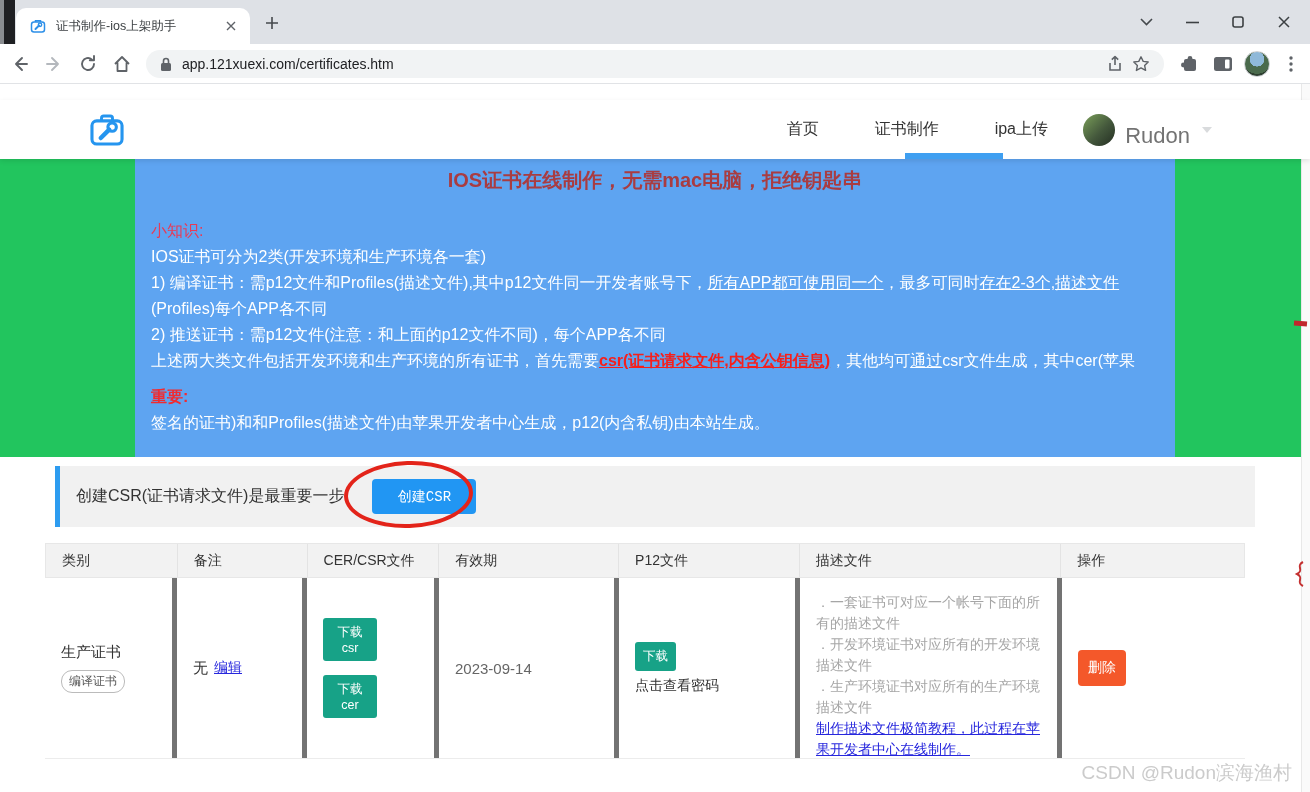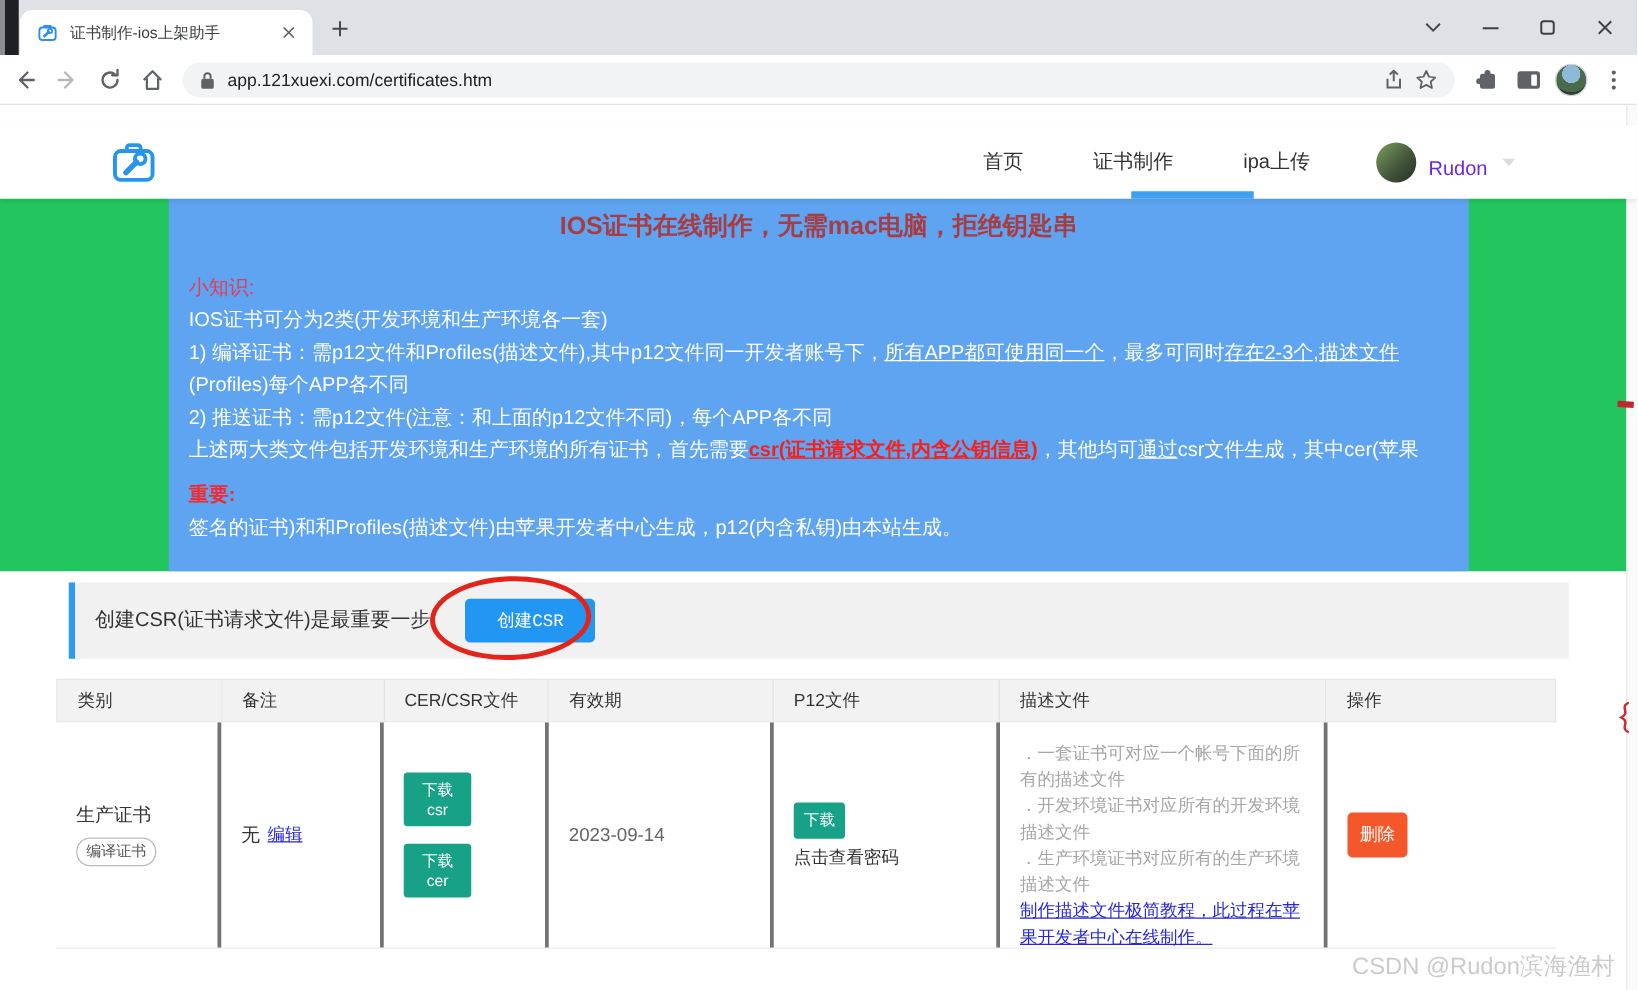--- a/index.html
+++ b/index.html
@@ -26,21 +26,21 @@
   .avatar-chrome { width:26px; height:26px; border-radius:50%; background:radial-gradient(circle at 50% 30%, #8fb9d9 0 35%, #4a6a4c 36% 70%, #2e4030 71%); border:1px solid #cfd2d6; }
 
   
   .site-header { position:absolute; left:0; top:100px; width:1310px; height:59px; background:#fff; box-shadow:0 2px 5px rgba(0,0,0,.10); z-index:3; }
   .logo { position:absolute; left:85px; top:8px; width:44px; height:44px; }
   .main-nav { position:absolute; right:100px; top:0; height:59px; display:flex; align-items:center; gap:56px; }
   .nav-item { font-size:16px; color:#333; position:relative; height:59px; display:flex; align-items:center; }
   .nav-underline { position:absolute; left:905px; top:53px; width:98px; height:6px; background:#3f9ff1; }
   .user-chip { position:absolute; right:98px; top:0; height:59px; display:flex; align-items:center; gap:10px; }
   .avatar-user { width:32px; height:32px; border-radius:50%; background:linear-gradient(135deg,#7ba05a 0%,#44583c 55%,#232d22 100%); }
-  .user-name { font-size:16px; color:#6d28d9;margin-top:12px; }
+  .user-name { font-size:22px; color:#737373;margin-top:12px; }
   .user-caret { width:0; height:0; border-left:5px solid transparent; border-right:5px solid transparent; border-top:6px solid #d9dbdd; margin-left:2px; }
 
   
   .hero { position:absolute; left:0; top:143px; width:1305px; height:314px; background:#22c55e; }
   .hero-inner { position:absolute; left:135px; top:0; width:1040px; height:314px; background:#5ea4f1; padding:24px 16px 0 16px; }
   .hero-title { text-align:center; font-size:20px; font-weight:bold; color:#a93c41; margin-bottom:24px; }
   .hero-line { font-size:16px; color:#fff; line-height:26px; white-space:nowrap; }
   .tip-label { color:#e73a56; }
   .imp-label { color:#f02b31; font-weight:bold; margin-top:10px; }
   .u { text-decoration:underline; }
@@ -51,21 +51,21 @@
   .callout-text { font-size:16px; color:#333; }
   .csr-btn { margin-left:28px; width:104px; height:35px; background:#2196f3; color:#fff; font-size:14px; border:none; border-radius:4px; font-family:Liberation Mono, monospace; }
   .red-circle { position:absolute; left:344px; top:461px; width:129px; height:67px; border:4px solid #e3241a; border-radius:50%; transform:rotate(-2deg); pointer-events:none; }
 
   
   .cert-table { position:absolute; left:45px; top:543px; width:1200px; }
   .thead { display:flex; height:35px; background:#f2f2f2; border:1px solid #e7e7e7; }
   .th { font-size:14px; color:#333; display:flex; align-items:center; padding-left:16px; border-right:1px solid #e3e3e3; }
   .th:last-child { border-right:none; }
   .tbody-row { display:flex; height:181px; background:#fff; border-bottom:1px solid #ececec; }
-  .td { border-right:3px solid #737373; padding-left:16px; display:flex; flex-direction:column; justify-content:center; align-items:flex-start; }
+  .td { border-right:5px solid #737373; padding-left:16px; display:flex; flex-direction:column; justify-content:center; align-items:flex-start; }
   .td:last-child { border-right:none; }
   .c1 { width:132px; } .c2 { width:130px; } .c3 { width:132px; } .c4 { width:180px; }
   .c5 { width:181px; } .c6 { width:262px; } .c7 { width:183px; }
   .cat-text { font-size:15px; color:#333; }
   .badge { margin-top:8px; font-size:12px; color:#555; border:1px solid #bbb; border-radius:11px; padding:2px 7px; }
   .note-line { font-size:15px; color:#333; display:flex; flex-direction:row; gap:6px; }
   .link { color:#2727dd; text-decoration:underline; font-size:14px; }
   .btn-teal { background:#17a287; color:#fff; border:none; border-radius:3px; font-size:12.5px; padding:6px 8px; font-family:inherit; }
   .btn-stack { gap:14px; }
   .btn-stack .btn-teal { width:54px; }

